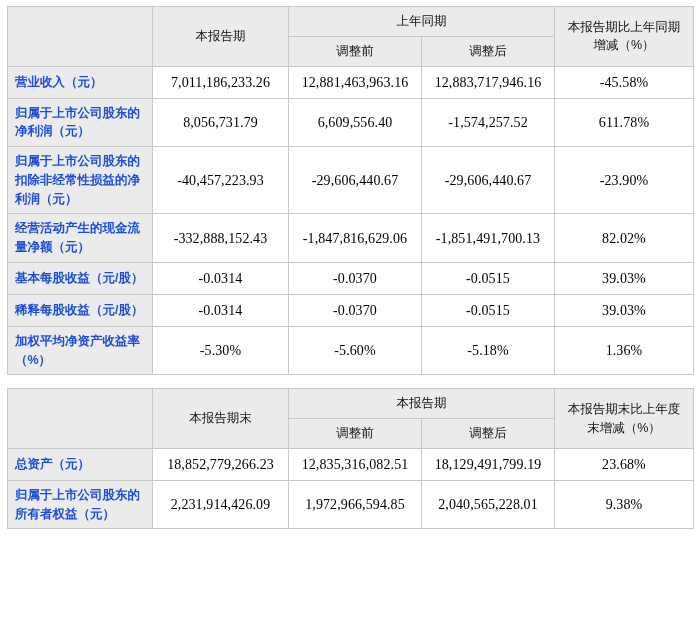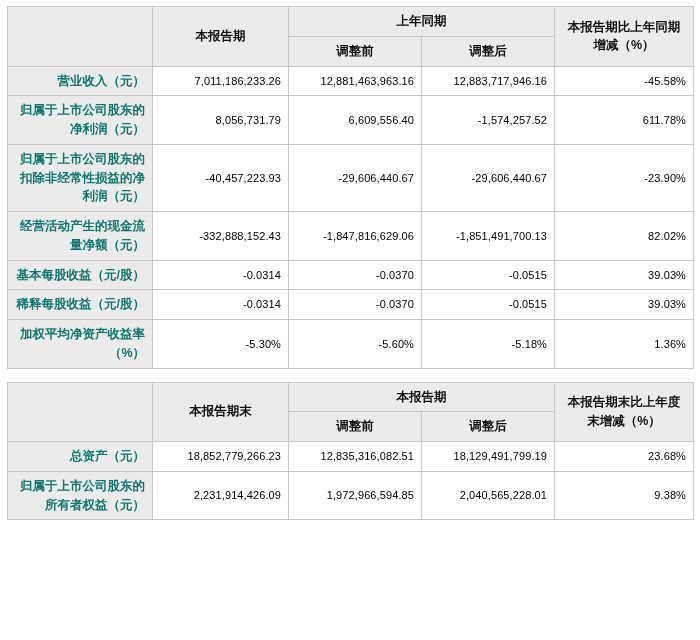--- a/index.html
+++ b/index.html
@@ -29,35 +29,35 @@
   }
   table.fin td {
     border: 1px solid #c8c8c8;
     padding: 5px 7px;
     vertical-align: middle;
     line-height: 1.5;
   }
   .hdr {
     background: #ebebeb;
     text-align: center;
-    font-weight: bold;
+    font-weight: normal;
     color: #111;
     margin-left: 20px;
   }
   .rowhdr {
     background: #ebebeb;
-    text-align: right;
+    text-align: left;
     font-weight: bold;
-    color: #0f766e;
+    color: #1d4ed8;
     line-height: 1.55;
   }
   .num {
-    text-align: right;
-    font-family: Liberation Sans, sans-serif;
-    font-size: 11px;
+    text-align: center;
+    font-family: Liberation Serif, serif;
+    font-size: 14px;
     letter-spacing: 0.1px;
     white-space: nowrap;
   }
   .spacer {
     height: 13px;
   }
   .c1 { width: 145px; }
   .c2 { width: 136px; }
   .c3 { width: 133px; }
   .c4 { width: 133px; }

